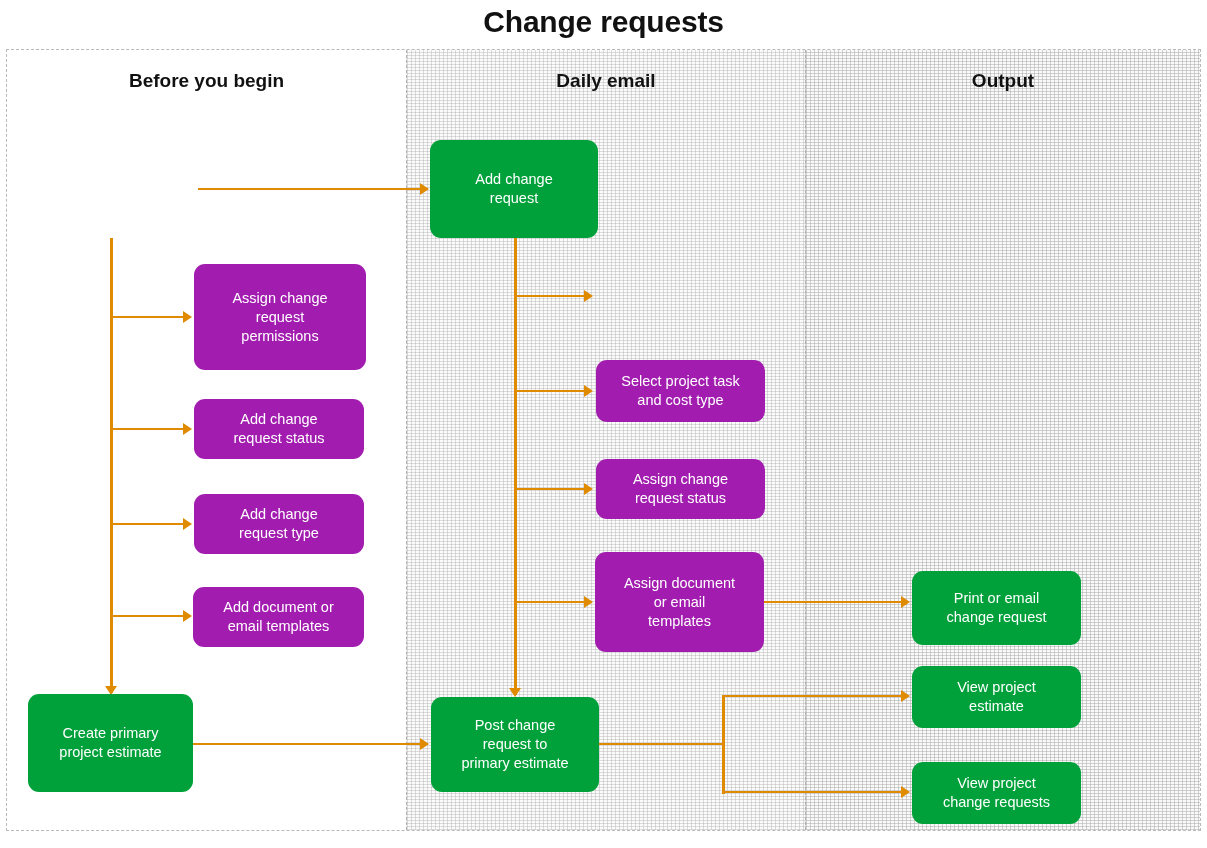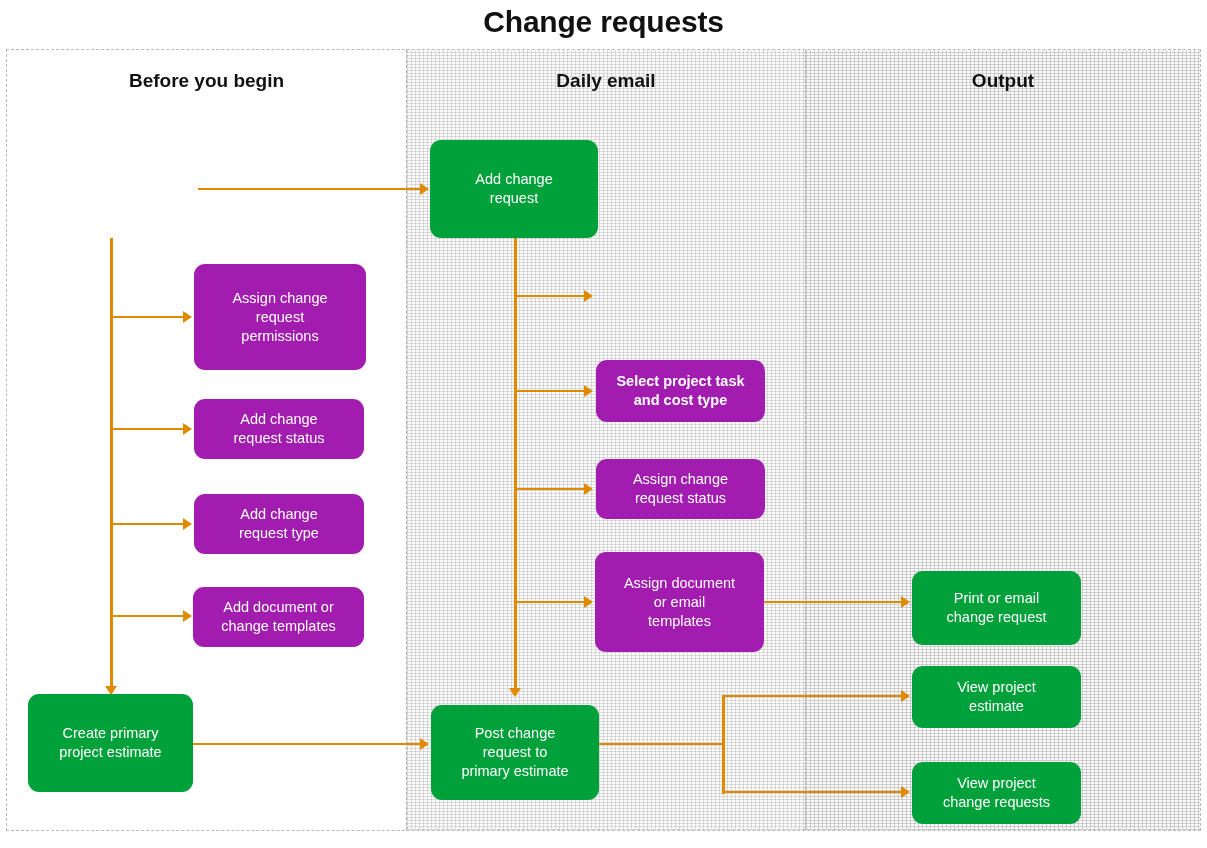--- a/index.html
+++ b/index.html
@@ -203,40 +203,40 @@
 request
 permissions</div>
 
   <div class="node navy" style="left:194px; top:399px; width:170px; height:60px;">Add change
 request status</div>
 
   <div class="node navy" style="left:194px; top:494px; width:170px; height:60px;">Add change
 request type</div>
 
   <div class="node navy" style="left:193px; top:587px; width:171px; height:60px;">Add document or
-change templates</div>
+email templates</div>
 
   <div class="node green" style="left:28px; top:694px; width:165px; height:98px;">Create primary
 project estimate</div>
 
   <div class="node green" style="left:430px; top:140px; width:168px; height:98px;">Add change
 request</div>
 
 
-  <div class="node navy" style="left:596px; top:360px; width:169px; height:62px;font-weight:bold;">Select project task
+  <div class="node navy" style="left:596px; top:360px; width:169px; height:62px;">Select project task
 and cost type</div>
 
   <div class="node navy" style="left:596px; top:459px; width:169px; height:60px;">Assign change
 request status</div>
 
   <div class="node navy" style="left:595px; top:552px; width:169px; height:100px;">Assign document
 or email
 templates</div>
 
-  <div class="node green" style="left:431px; top:697px; width:168px; height:95px;margin-top:8px;">Post change
+  <div class="node green" style="left:431px; top:697px; width:168px; height:95px;">Post change
 request to
 primary estimate</div>
 
   <div class="node green" style="left:912px; top:571px; width:169px; height:74px;">Print or email
 change request</div>
 
   <div class="node green" style="left:912px; top:666px; width:169px; height:62px;">View project
 estimate</div>
 
   <div class="node green" style="left:912px; top:762px; width:169px; height:62px;">View project

